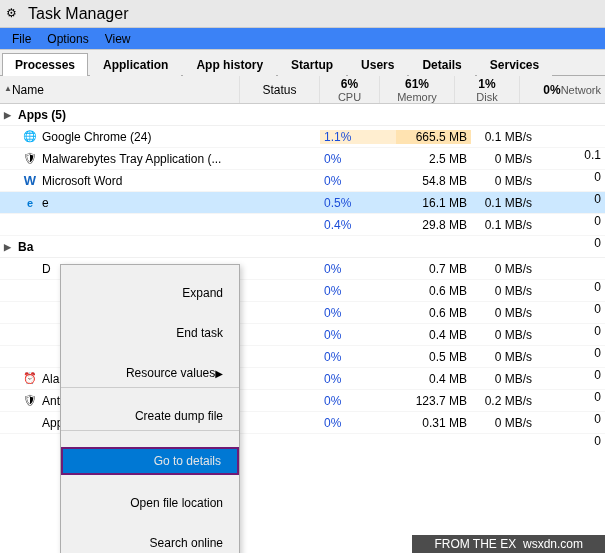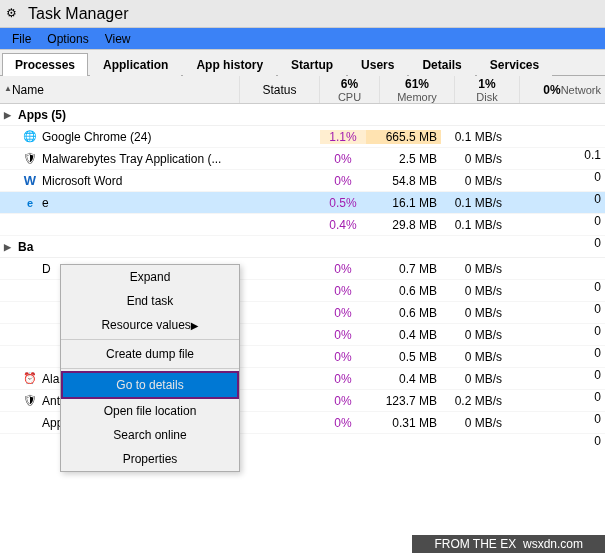--- a/index.html
+++ b/index.html
@@ -248,24 +248,24 @@
     }
 
     .process-status-cell {
       width: 80px;
       padding: 0 4px;
       text-align: center;
       color: #555;
     }
 
     .process-cpu-cell {
-      width: 46px;
-      padding: 0 4px;
-      text-align: center;
-      color: #a21caf;
+      width: 76px;
+      padding: 0 4px;
+      text-align: left;
+      color: #1d4ed8;
     }
 
     .process-memory-cell {
       width: 75px;
       padding: 0 4px;
       text-align: right;
       color: #000;
     }
 
     .process-disk-cell {
@@ -301,22 +301,23 @@
       border: 1px solid #adadad;
       box-shadow: 2px 2px 6px rgba(0,0,0,0.2);
       z-index: 100;
     }
 
     .context-menu-item {
       padding: 5px 16px;
       cursor: pointer;
       display: flex;
       align-items: center;
-      justify-content: center;
-      color: #000;
+      justify-content: flex-end;
+      color: #000;
+      margin-top: 16px;
     }
 
     .context-menu-item.highlighted {
       background: #0078d4;
       color: #e5e5e5;
       border: 2px solid #701a75;
     }
 
     .context-menu-separator {
       height: 1px;

